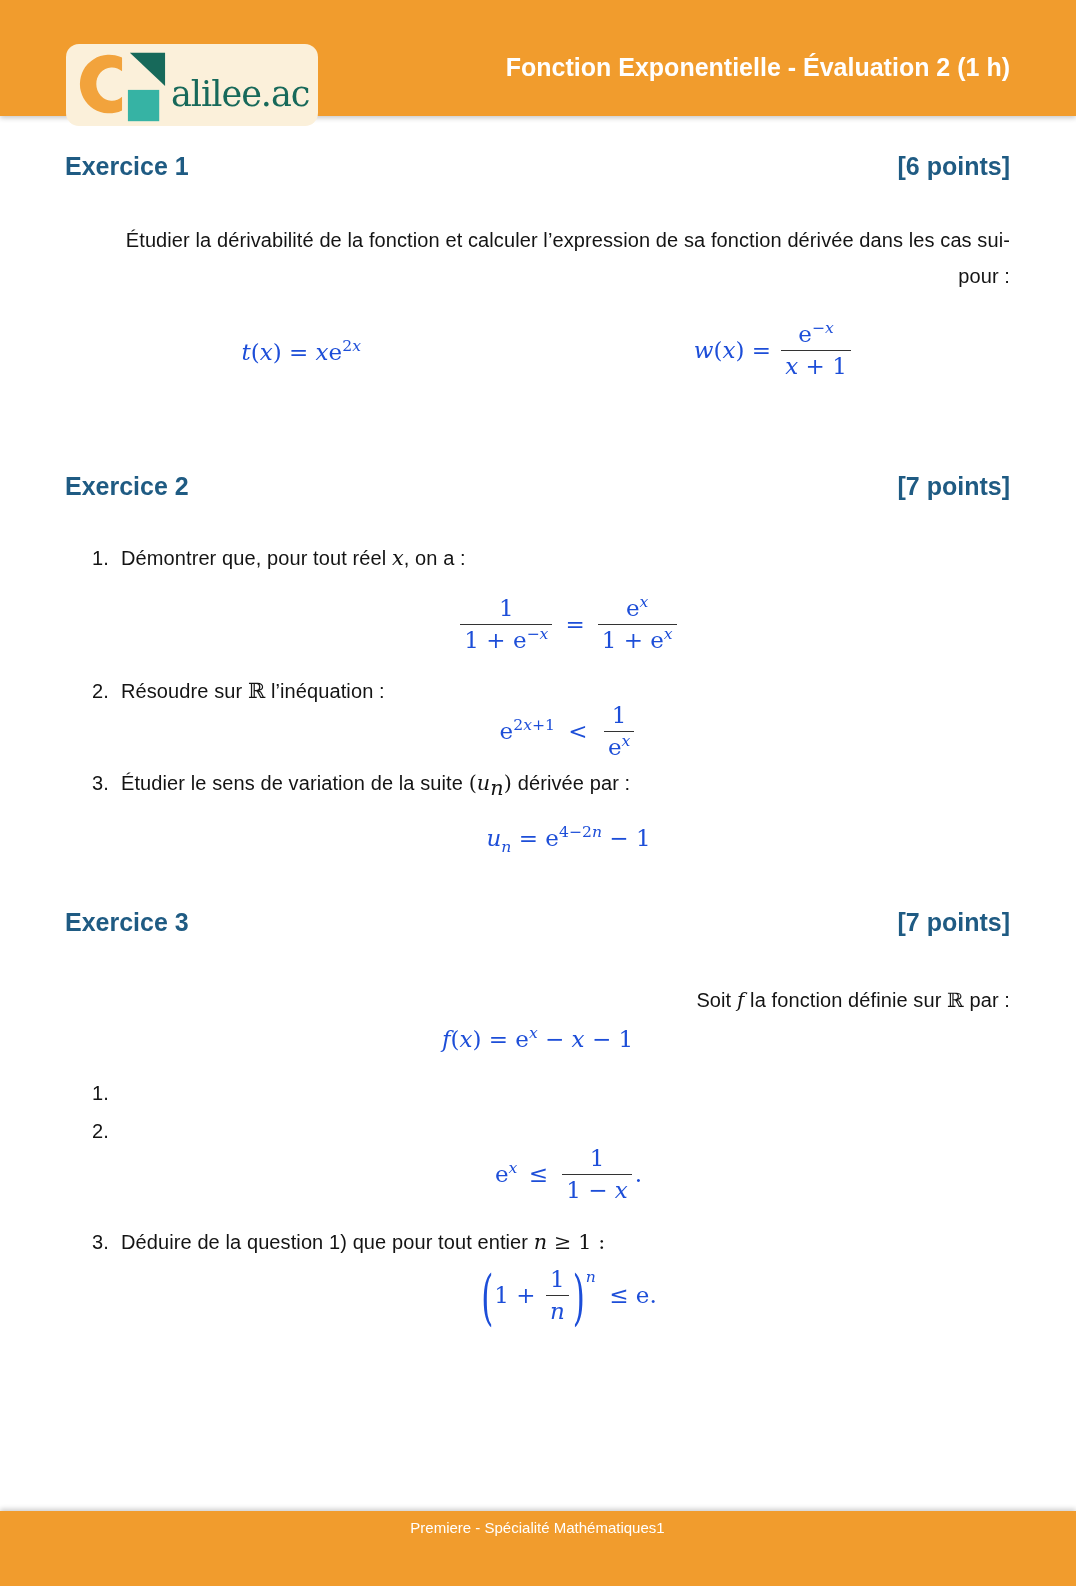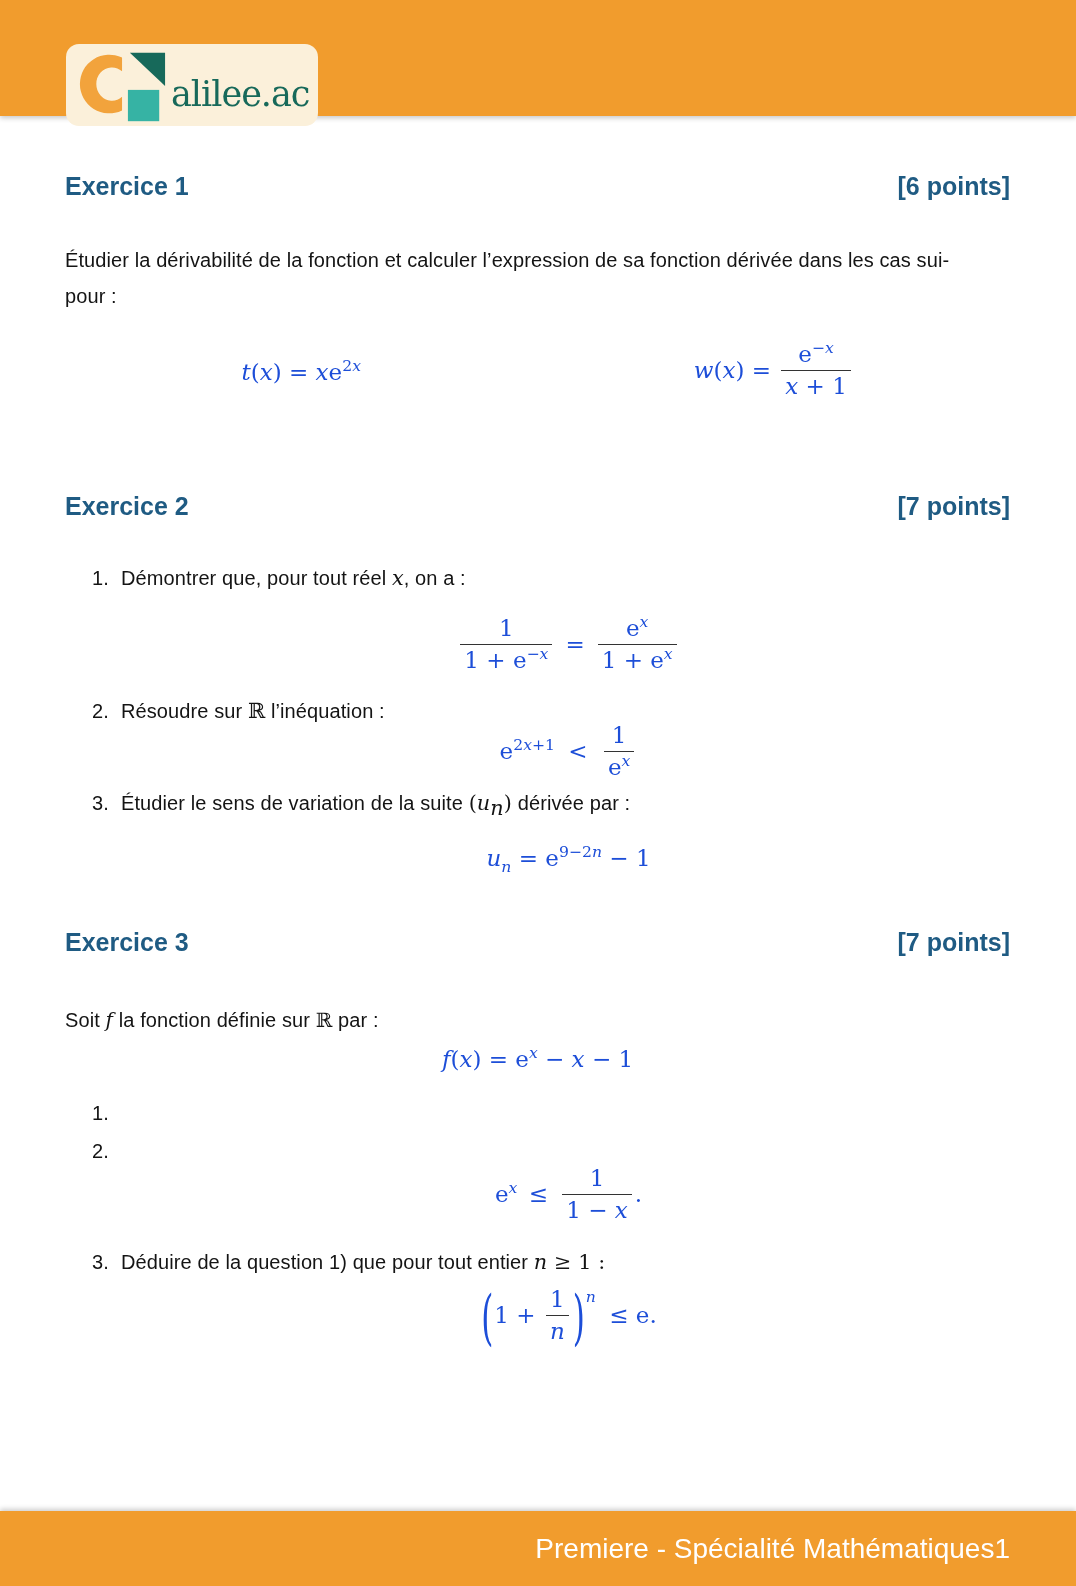--- a/index.html
+++ b/index.html
@@ -35,24 +35,24 @@
   .header-title{
     position:absolute;right:66px;top:53px;color:#ffffff;
     font-size:25px;font-weight:bold;white-space:nowrap;
   }
   
   .main{padding:0 66px 0 65px;}
   .ex-head{
     display:flex;justify-content:space-between;align-items:baseline;
     color:var(--heading-blue);font-size:25px;font-weight:bold;
   }
-  .ex1-head{margin-top:56px;}
+  .ex1-head{margin-top:36px;}
   .ex2-head{margin-top:88px;}
   .ex3-head{margin-top:57px;}
-  .intro{font-size:20px;line-height:36px;letter-spacing:.1px;}
+  .intro{font-size:20px;line-height:36px;letter-spacing:.1px;text-align:right;}
   .ex1-intro{margin-top:41px;}
   .ex3-intro{margin-top:45px;}
   
   .m{font-family:"DejaVu Serif",serif;}
   .mi{font-family:"DejaVu Serif",serif;font-style:italic;}
   .sup{font-size:68%;vertical-align:super;line-height:0;}
   .sub{font-size:68%;vertical-align:sub;line-height:0;}
   .frac{display:inline-block;vertical-align:middle;text-align:center;margin:0 3px;transform:translateY(-2px);}
   .fn{display:block;padding:0 4px 3px;line-height:1.05;}
   .fd{display:block;border-top:1.5px solid #333;padding:3px 4px 0;line-height:1.05;}
@@ -81,39 +81,40 @@
   .i-ex3-1{margin-top:29px;}
   .i-ex3-2{margin-top:14px;}
   .eq-ex3-2{margin-top:2px;min-height:62px;display:flex;align-items:center;justify-content:center;}
   .i-ex3-3{margin-top:23px;}
   .eq-ex3-3{margin-top:4px;min-height:78px;display:flex;align-items:center;justify-content:center;}
   .eq-flex{text-align:initial;}
   .eq-flex.eq-indent{padding-left:62px;}
   
   .footer{
     position:absolute;left:0;right:0;bottom:0;height:75px;
-    background:var(--accent-orange);color:#ffffff;font-size:28px;
-    display:flex;justify-content:flex-end;align-items:flex-start;
-    padding:22px 66px 0 65px;box-shadow:0 -2px 5px rgba(0,0,0,.2);
+    background:var(--accent-orange);color:#ffffff;font-size:15px;
+    display:flex;justify-content:center;align-items:flex-start;
+    padding:8px 66px 0 65px;box-shadow:0 -2px 5px rgba(0,0,0,.2);
   }
 </style>
 </head>
 <body>
 
 <div class="page">
 
   <div class="header">
     <div class="logo-card">
       <svg class="logo-mark" width="90" height="74" viewBox="0 0 92 74">
         <path d="M 44 9 A 30 30 0 1 0 44 63 L 44 49 A 16 17 0 1 1 44 23 Z" fill="#F2A33C"></path>
         <polygon points="52,4 88,4 88,38" fill="#17695A"></polygon>
         <rect x="50" y="42" width="32" height="32" fill="#36B3A4"></rect>
       </svg>
       <span class="logo-text">alilee.ac</span>
     </div>
+    <div class="header-title">Fonction Exponentielle - Évaluation 2 (1 h)</div>
   </div>
 
   <div class="main">
 
     <div class="ex-head ex1-head">
       <span>Exercice 1</span>
       <span>[6 points]</span>
     </div>
 
     <div class="intro ex1-intro">
@@ -152,21 +153,21 @@
     <div class="eq eq-indent eq-ex2-2 eq-flex">
       <span><span class="m">e</span><span class="sup"><span class="m">2</span><span class="mi">x</span><span class="m">+1</span></span><span class="m" style="margin:0 6px;"> &lt; </span><span class="frac"><span class="fn m">1</span><span class="fd"><span class="m">e</span><span class="sup mi">x</span></span></span></span>
     </div>
 
     <div class="item i-ex2-3">
       <span class="no">3.</span>
       <span><span>Étudier le sens de variation de la suite </span><span class="m">(</span><span class="mi">u</span><span class="sub mi">n</span><span class="m">)</span><span> dérivée par :</span></span>
     </div>
 
     <div class="eq eq-indent eq-ex2-3">
-      <span><span class="mi">u</span><span class="sub mi">n</span><span class="m"> = </span><span class="m">e</span><span class="sup"><span class="m">9−2</span><span class="mi">n</span></span><span class="m"> − 1</span></span>
+      <span><span class="mi">u</span><span class="sub mi">n</span><span class="m"> = </span><span class="m">e</span><span class="sup"><span class="m">4−2</span><span class="mi">n</span></span><span class="m"> − 1</span></span>
     </div>
 
     <div class="ex-head ex3-head">
       <span>Exercice 3</span>
       <span>[7 points]</span>
     </div>
 
     <div class="intro ex3-intro">
       <span>Soit </span><span class="mi">f</span><span> la fonction définie sur </span><span class="m">ℝ</span><span> par :</span>
     </div>

